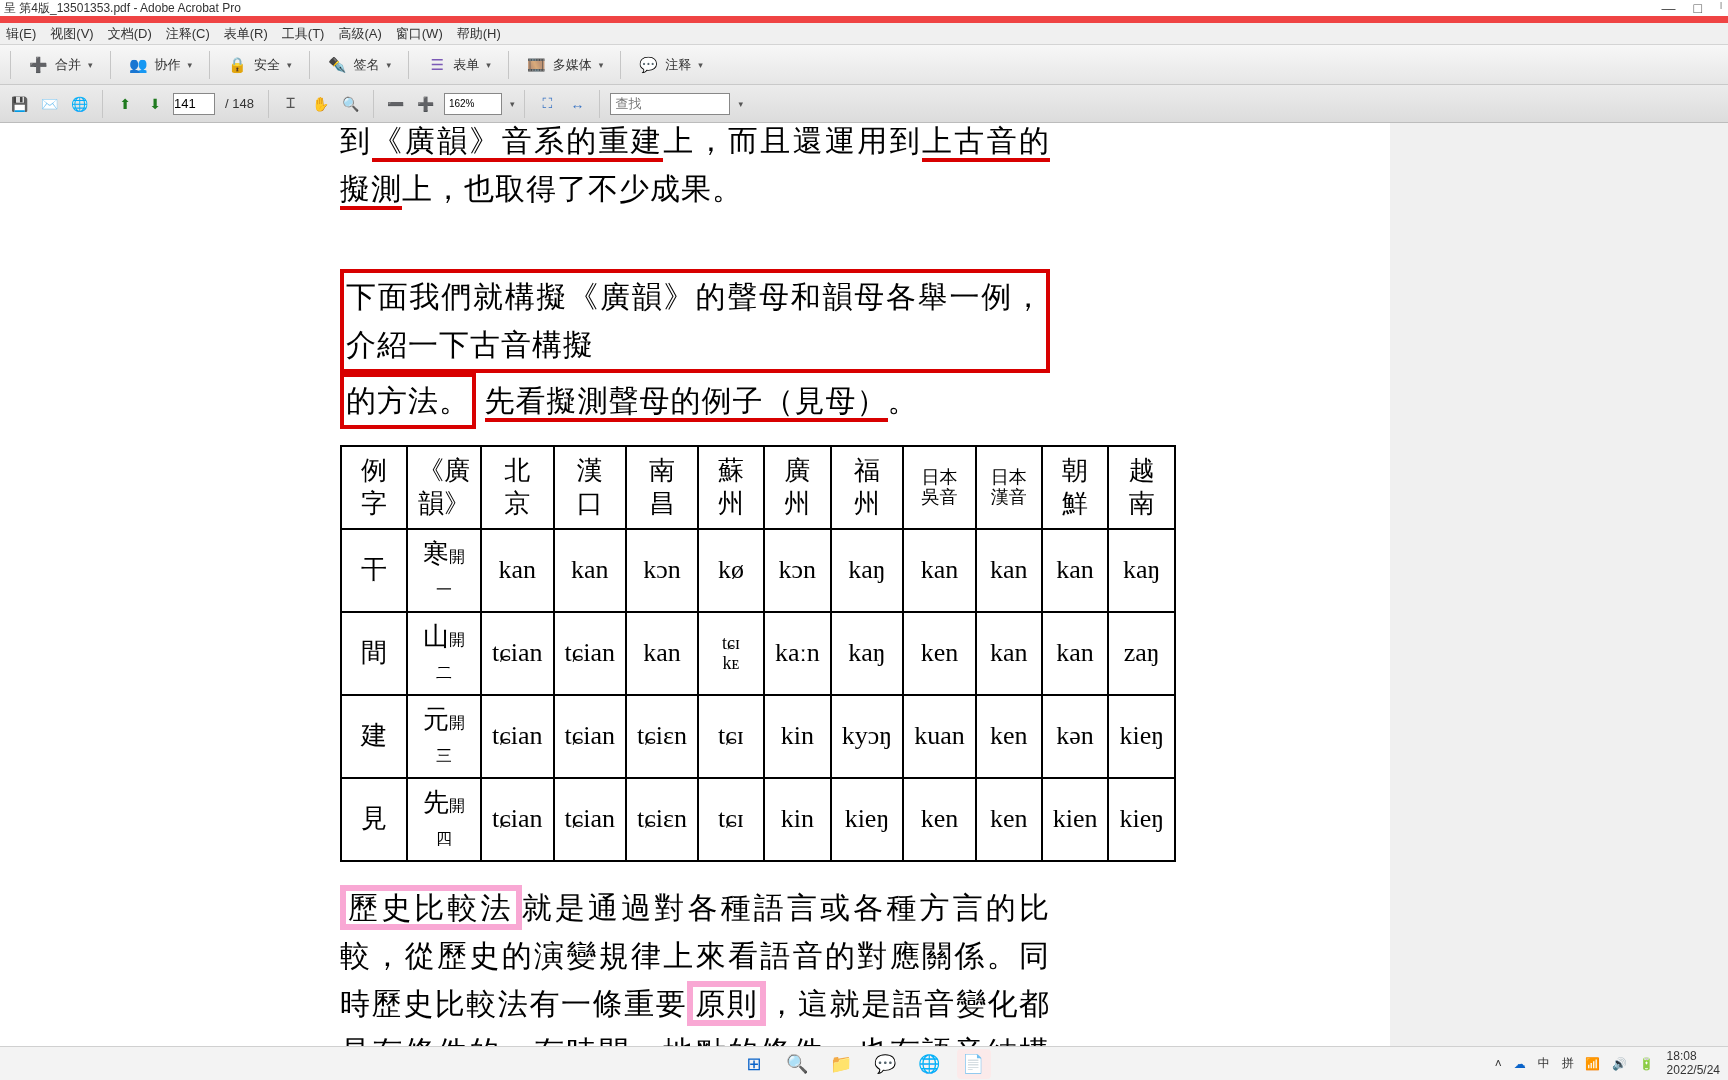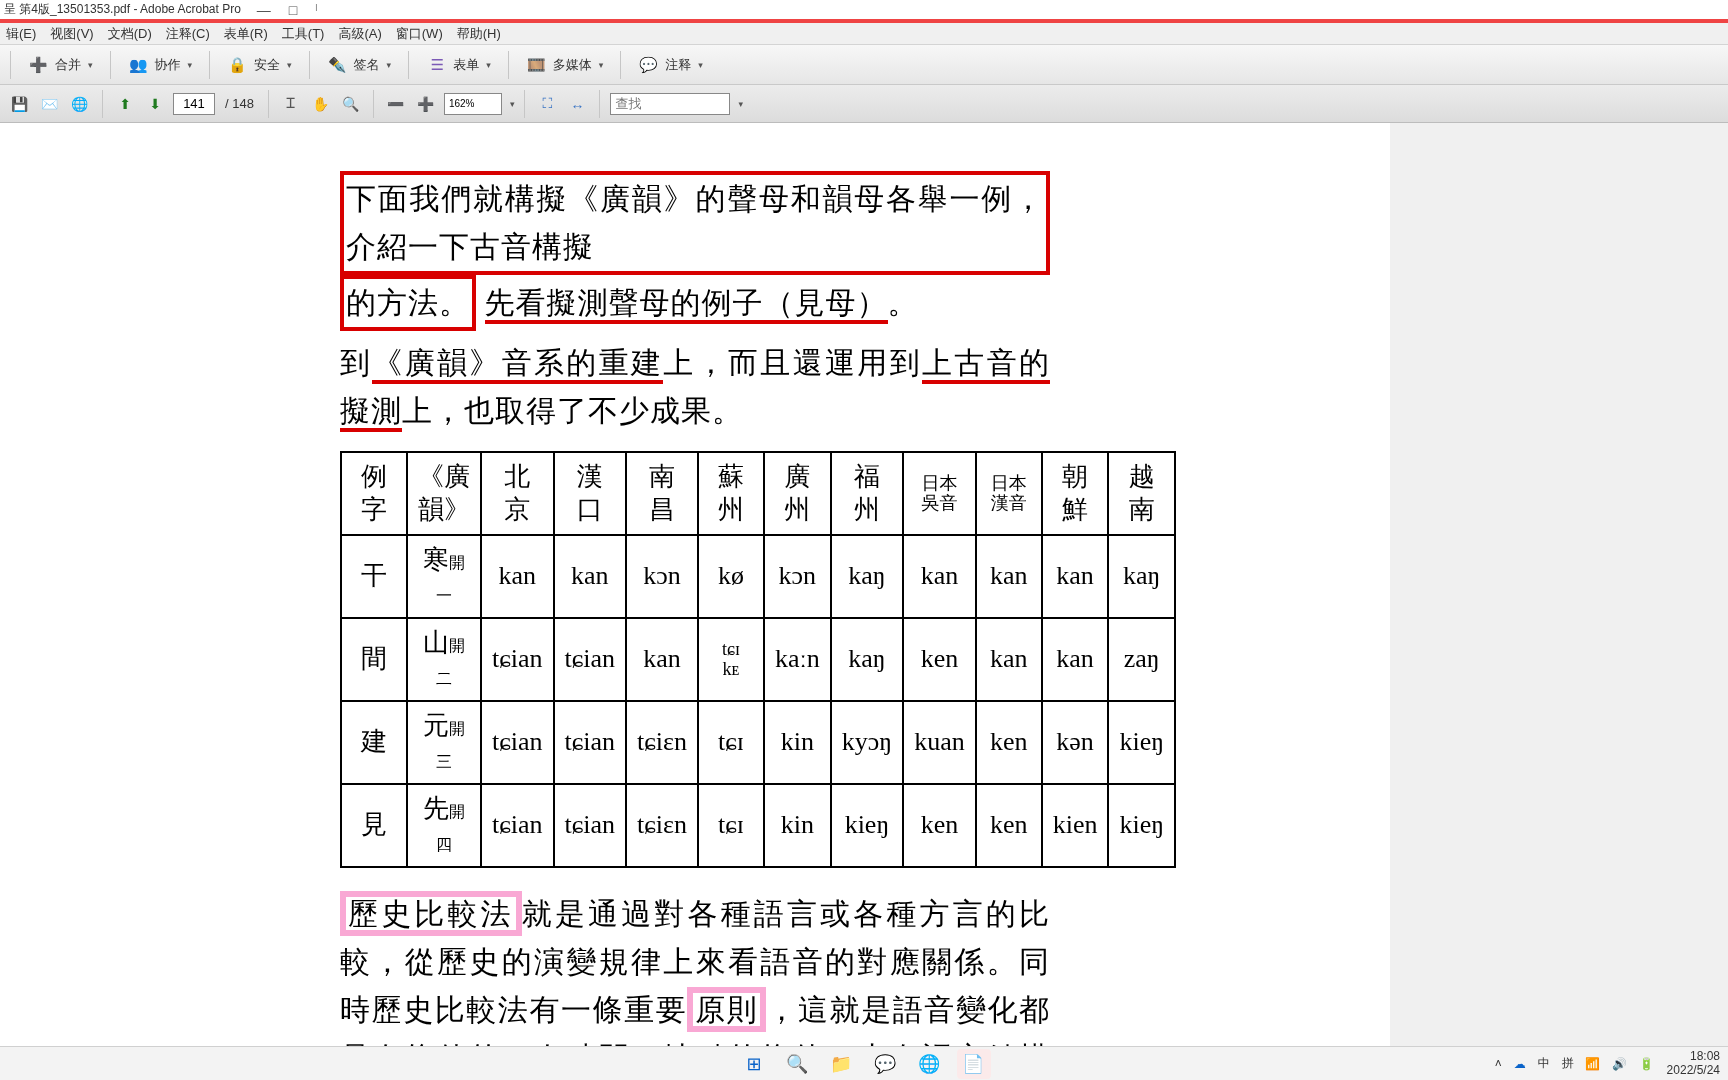--- a/index.html
+++ b/index.html
@@ -1,33 +1,33 @@
 <!DOCTYPE html>
 <html><head>
 <meta charset="utf-8">
 <style>
   * { margin:0; padding:0; box-sizing:border-box; }
   html,body { width:1728px; height:1080px; font-family:"Segoe UI","Microsoft YaHei",sans-serif; font-size:13px; color:#222; background:#fff; overflow:hidden; }
   
-  .titlebar { height:23px; background:#fff; border-bottom:4px solid #ef4444; display:flex; align-items:center; justify-content:flex-start; padding:0 6px 0 4px;gap:16px; }
+  .titlebar { height:23px; background:#fff; border-bottom:7px solid #ef4444; display:flex; align-items:center; justify-content:space-between; padding:0 6px 0 4px;gap:16px; }
   .titlebar .title { font-size:12px; color:#333; }
   .titlebar .win-controls { display:flex; gap:18px; font-size:14px; color:#555; }
   
   .menubar { height:22px; background:#f0f0f0; display:flex; align-items:center; padding:0 6px; font-size:13px; color:#333; border-bottom:1px solid #d4d4d4; }
   .menubar .menu-item { margin-right:14px; }
   
   .toolbar { height:40px; background:linear-gradient(#f7f7f7,#e6e6e6); border-bottom:1px solid #c9c9c9; display:flex; align-items:center; padding:0 6px; gap:6px; }
   .tool-btn { display:flex; align-items:center; gap:5px; padding:4px 6px; border:1px solid transparent; border-radius:3px; font-size:13px; color:#333; }
   .tool-btn .drop { font-size:9px; color:#555; margin-left:2px; }
   .tool-ico { width:22px; height:22px; border-radius:3px; display:inline-flex; align-items:center; justify-content:center; font-size:15px; }
   .sep { width:1px; height:28px; background:#c6c6c6; margin:0 4px; }
   
   .toolbar2 { height:38px; background:linear-gradient(#ececec,#dcdcdc); border-bottom:1px solid #bcbcbc; display:flex; align-items:center; padding:0 8px; gap:6px; }
   .sm-ico { width:24px; height:24px; border:1px solid transparent; border-radius:2px; display:inline-flex; align-items:center; justify-content:center; font-size:14px; color:#555; }
-  .page-box { width:42px; height:22px; border:1px solid #888; background:#fff; text-align:center; font-size:13px; }
+  .page-box { width:42px; height:22px; border:1px solid #888; background:#fff; font-size:13px; }
   .page-total { font-size:13px; color:#333; margin:0 4px; }
   .zoom-box { width:58px; height:22px; border:1px solid #888; background:#fff; text-align:left; padding:0 4px; font-size:10px; }
   .search-box { width:120px; height:22px; border:1px solid #888; background:#fff; padding:0 4px; font-size:13px; color:#777; display:flex; align-items:center; }
   
   .viewport { position:absolute; top:123px; left:0; right:0; bottom:34px; background:#f0f0f0; overflow:hidden; }
   .page { position:absolute; left:0; width:1390px; top:-6px; background:#fff; padding:0 340px 60px 340px; font-family:"SimSun","Songti SC",serif; font-size:30px; line-height:1.6; color:#000; }
   .para { text-align:justify; letter-spacing:1px; margin-bottom:8px; }
   .red-ul { border-bottom:4px solid #d80000; padding-bottom:1px; }
   .red-box { border:4px solid #d80000; padding:0 2px; display:inline-block; }
   .red-box-tight { border:6px solid #f9a8d4; padding:0 2px;margin-top:24px; }
@@ -38,21 +38,21 @@
   table.phon { border-collapse:collapse; margin:16px auto 22px auto; font-family:"Times New Roman","SimSun",serif; font-size:26px;border-radius:22px; }
   table.phon th, table.phon td { border:2px solid #000; padding:8px 10px; text-align:center; line-height:1.25; min-width:66px; }
   table.phon th { font-weight:normal; }
   .sub { font-size:16px; }
   .stack { font-size:18px; line-height:1.1; }
   
   .taskbar { position:absolute; left:0; right:0; bottom:0; height:34px; background:#f3f3f3; border-top:1px solid #d0d0d0; display:flex; align-items:center; }
   .taskbar .center { position:absolute; left:50%; transform:translateX(-50%); display:flex; gap:10px; }
   .tb-ico { width:34px; height:30px; display:flex; align-items:center; justify-content:center; font-size:18px; border-radius:4px; }
   .taskbar .tray { position:absolute; right:8px; display:flex; align-items:center; gap:12px; font-size:12px; color:#333; }
-  .clock { text-align:right; line-height:1.1; font-size:12px; }
+  .clock { text-align:left; line-height:1.1; font-size:12px; }
 </style>
 </head>
 <body>
 
 <div class="titlebar">
   <div class="title">呈 第4版_13501353.pdf - Adobe Acrobat Pro</div>
   <div class="win-controls">
     <span>—</span>
     <span>□</span>
     <span style="font-size:8px">|</span>
@@ -140,28 +140,28 @@
   <div class="sep"></div>
   <div class="search-box">
       <span>查找</span>
     </div>
     <span class="drop" style="font-size:9px;color:#555;margin-left:2px">▾</span>
 </div>
 
 <div class="viewport">
   <div class="page">
 
+    <p class="para">
+      <span>到</span><span class="red-ul">《廣韻》音系的重建</span><span>上，而且還運用到</span><span class="red-ul">上古音的擬測</span><span>上，也取得了不少成果。</span>
+    </p>
+
     <p class="para" style="margin-top:6px">
       <span style="display:inline-block;width:2em"></span><span class="red-box">下面我們就構擬《廣韻》的聲母和韻母各舉一例，介紹一下古音構擬</span><br>
       <span class="red-box">的方法。</span>
       <span class="red-ul">先看擬測聲母的例子（見母）</span><span>。</span>
-    </p>
-
-    <p class="para">
-      <span>到</span><span class="red-ul">《廣韻》音系的重建</span><span>上，而且還運用到</span><span class="red-ul">上古音的擬測</span><span>上，也取得了不少成果。</span>
     </p>
 
     <table class="phon">
       <tbody>
           <tr>
         <th>例字</th>
         <th>《廣韻》</th>
         <th>北京</th>
         <th>漢口</th>
         <th>南昌</th>

